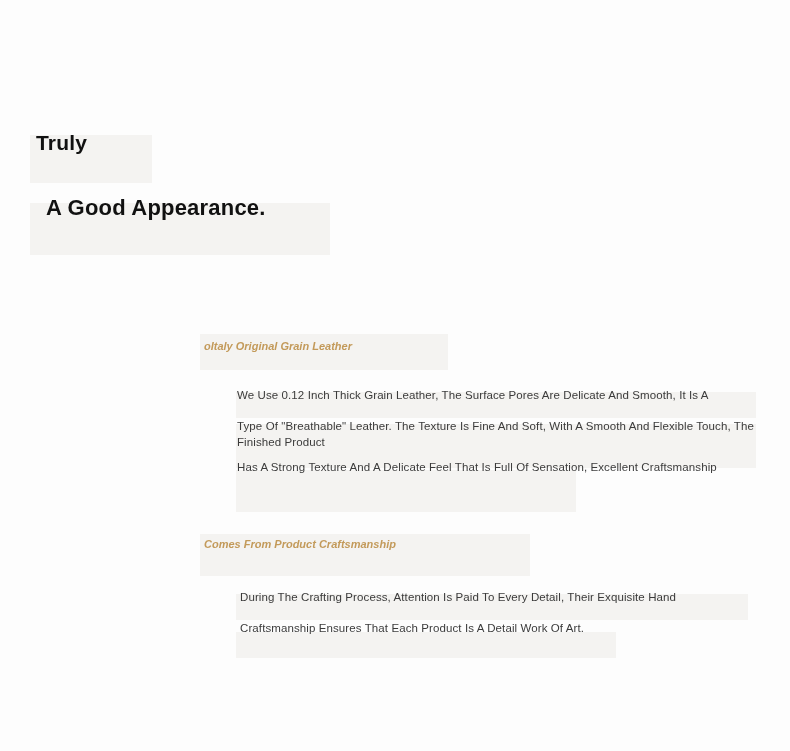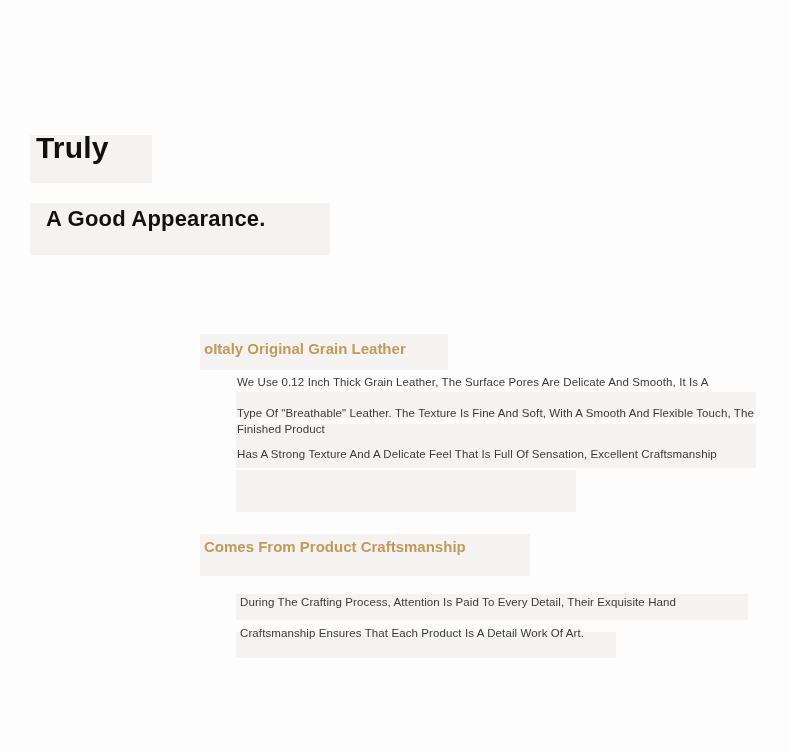--- a/index.html
+++ b/index.html
@@ -29,46 +29,47 @@
     z-index: 0;
   }
 
   .headline-block {
     position: absolute;
     left: 36px;
     top: 130px;
     z-index: 2;
   }
   .headline-1 {
-    font-size: 30px;
+    font-size: 21px;
     font-weight: bold;
     color: #111111;
     letter-spacing: 0.2px;
     line-height: 1.2;
     margin: 0 0 40px 0;
   }
   .headline-2 {
     font-size: 22px;
     font-weight: bold;
     color: #111111;
     letter-spacing: 0.2px;
     line-height: 1.2;
     margin: 0 0 0 10px;
   }
 
   .section {
     position: absolute;
     z-index: 2;
   }
   .section-title {
-    font-size: 15px;
+    font-size: 11px;
     font-weight: bold;
     color: #c39a5a;
     line-height: 1.25;
     margin: 0;
+    font-style: italic;
   }
   .section-body {
     margin: 0;
     padding: 0;
   }
   .body-line {
     font-size: 11.5px;
     color: #3b3b3b;
     line-height: 1.35;
     margin: 0 0 16px 0;
@@ -80,21 +81,21 @@
   .body-line:last-child {
     margin-bottom: 0;
   }
 
   #section-leather {
     left: 204px;
     top: 340px;
     width: 560px;
   }
   #section-leather .section-body {
-    margin-top: 16px;
+    margin-top: 34px;
     margin-left: 33px;
   }
 
   #section-artisan {
     left: 204px;
     top: 538px;
     width: 560px;
   }
   #section-artisan .section-body {
     margin-top: 38px;

